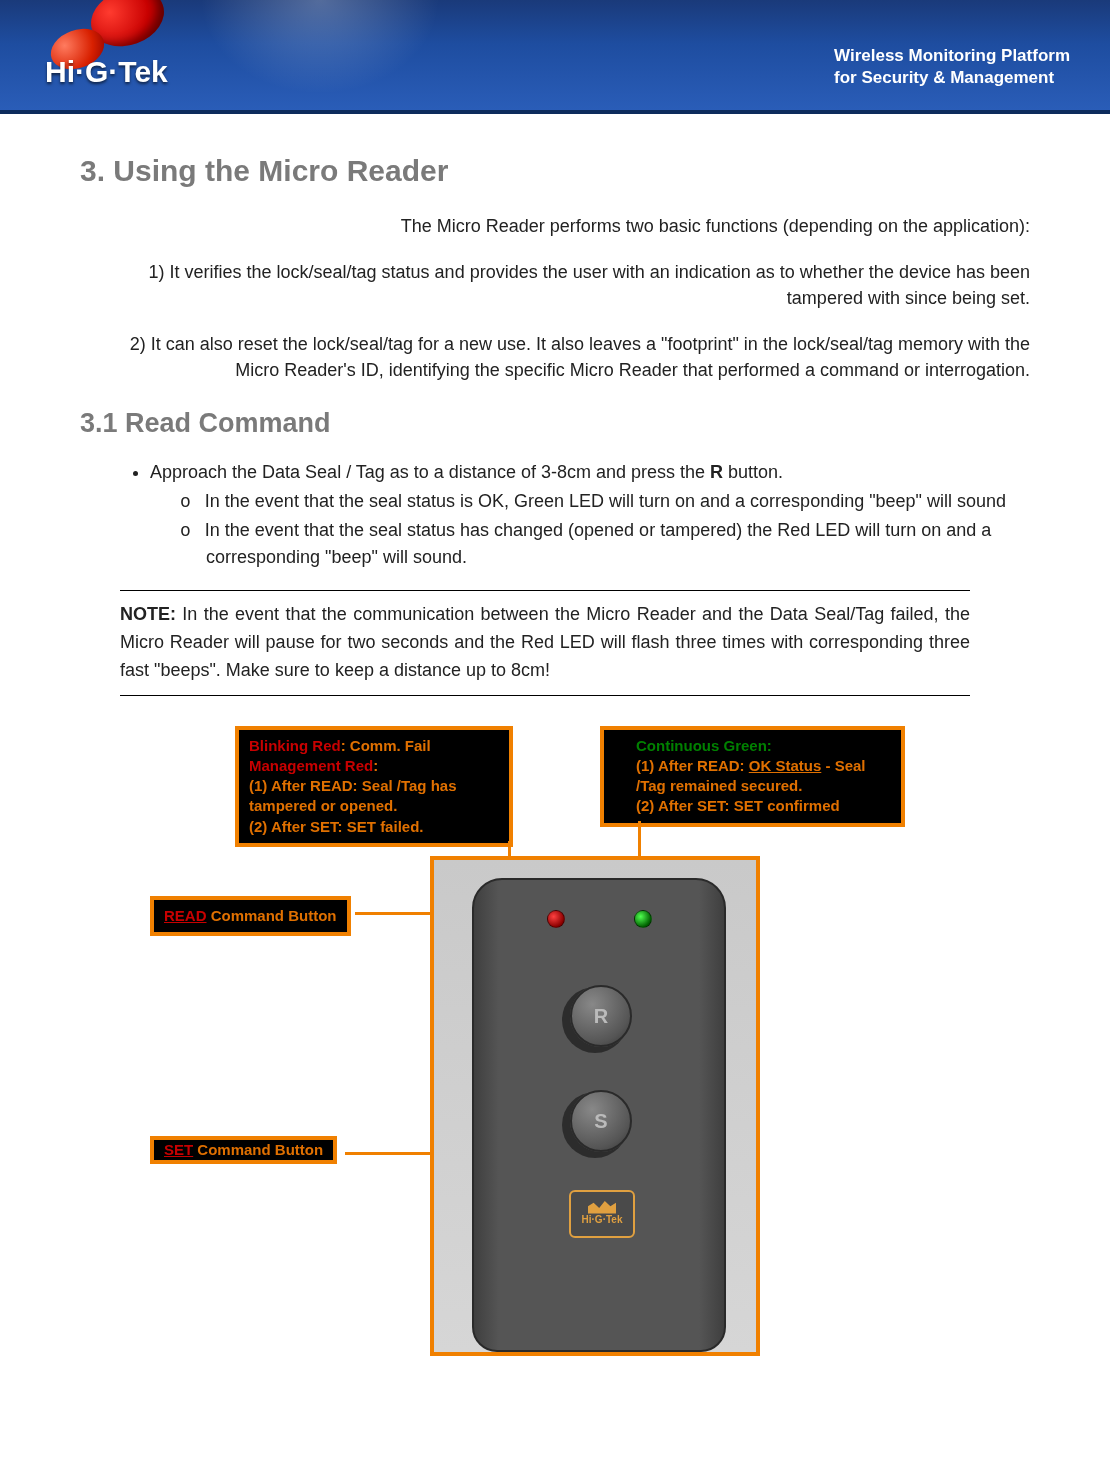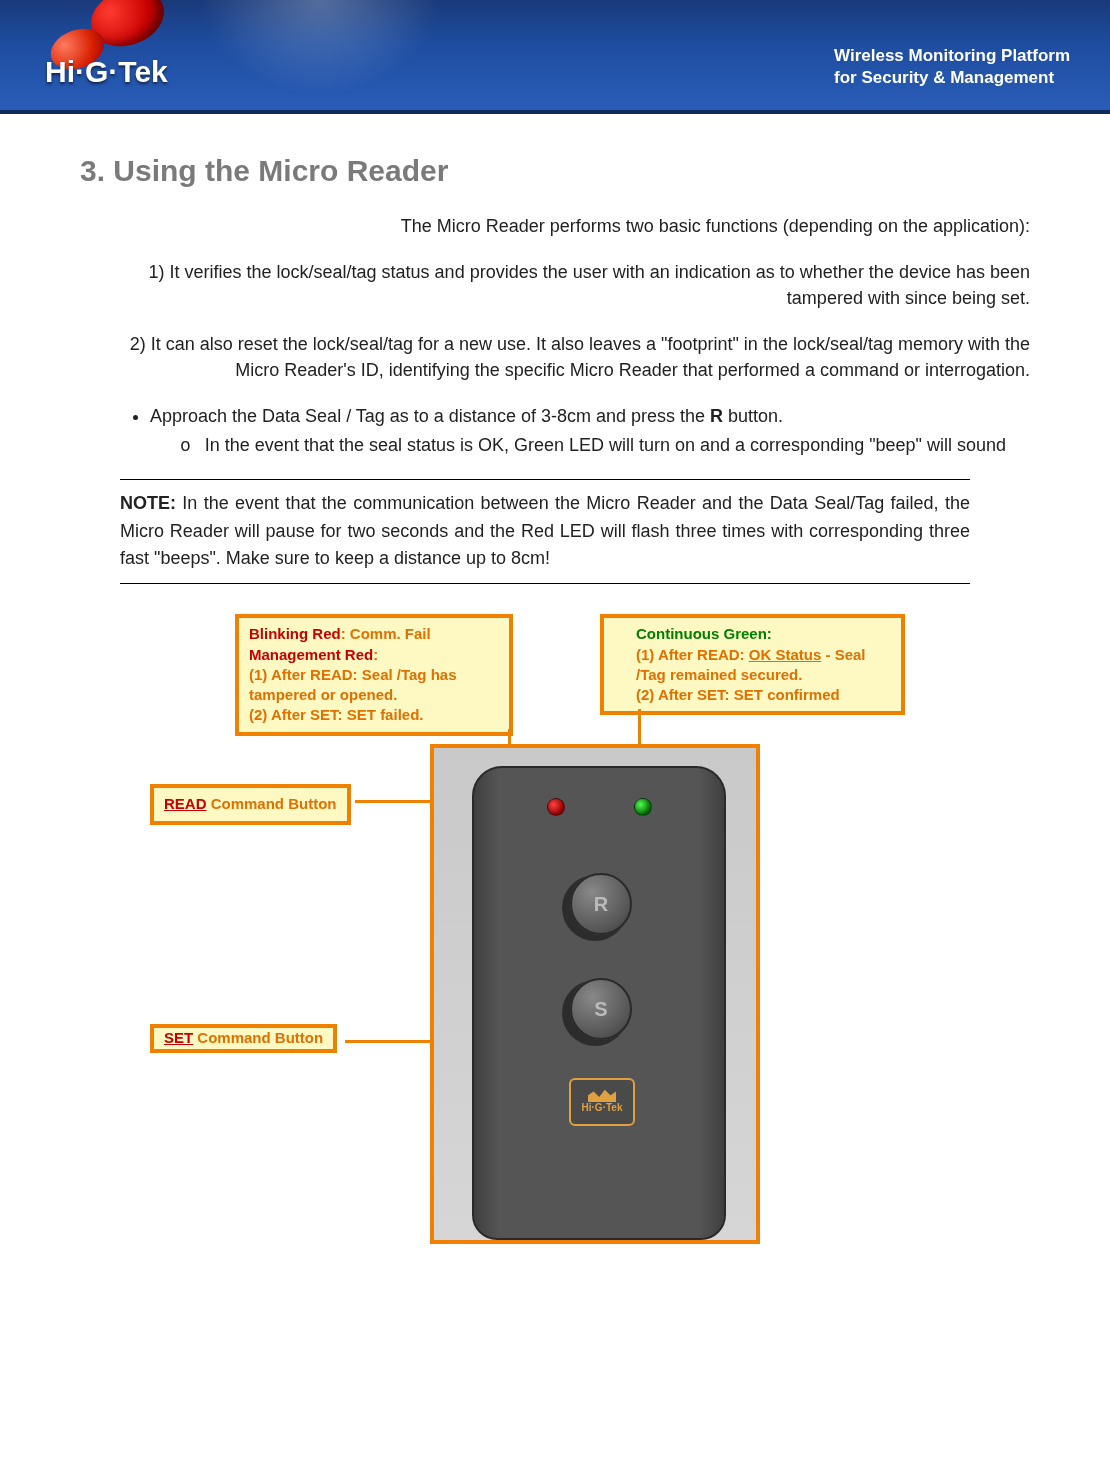--- a/index.html
+++ b/index.html
@@ -132,21 +132,21 @@
   
   .diagram {
     position: relative;
     width: 950px;
     height: 640px;
     margin-left: 40px;
   }
   .callout {
     position: absolute;
     border: 4px solid #f08000;
-    background: #fef9c3;
+    background: #000000;
     padding: 6px 10px;
     font-size: 15px;
     font-weight: bold;
     font-family: Verdana, sans-serif;
     line-height: 1.35;
   }
   .callout .red-text   { color: #c80000; }
   .callout .orange-text{ color: #e07000; }
   .callout .green-text { color: #008000; }
   .callout .underline  { text-decoration: underline; }
@@ -249,26 +249,28 @@
 </div>
 
 <div class="content">
 
   <h1 class="section-title">3. Using the Micro Reader</h1>
 
   <p class="intro-para">The Micro Reader performs two basic functions (depending on the application):</p>
   <p class="intro-para">1) It verifies the lock/seal/tag status and provides the user with an indication as to whether the device has been tampered with since being set.</p>
   <p class="intro-para"> 2) It can also reset the lock/seal/tag for a new use. It also leaves a "footprint" in the lock/seal/tag memory with the Micro Reader's ID, identifying the specific Micro Reader that performed a command or interrogation.</p>
 
+  <h2 class="subsection-title">3.1 Read Command</h2>
 
   <ul class="bullet-list">
     <li>
       <span>Approach the Data Seal / Tag as to a distance of 3-8cm and press the </span><b>R</b><span> button.</span>
       <ul class="sub-list">
         <li>In the event that the seal status is OK, Green LED will turn on and a corresponding "beep" will sound</li>
+        <li>In the event that the seal status has changed (opened or tampered) the Red LED will turn on and a corresponding "beep" will sound.</li>
       </ul>
     </li>
   </ul>
 
   <div class="note-box">
     <span class="note-label">NOTE:</span><span> In the event that the communication between the Micro Reader and the Data Seal/Tag failed, the Micro Reader will pause for two seconds and the Red LED will flash three times with corresponding three fast "beeps". Make sure to keep a distance up to 8cm!</span>
   </div>
 
   <div class="diagram">
 

